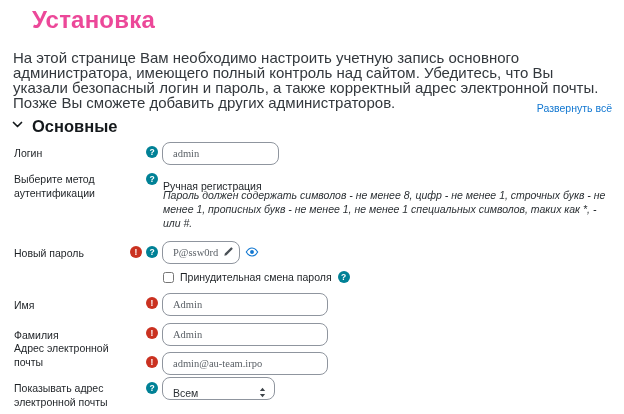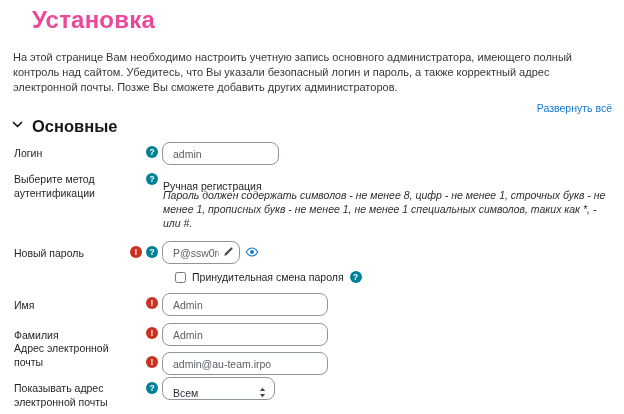--- a/index.html
+++ b/index.html
@@ -15,21 +15,21 @@
   .abs { position: absolute; }
 
   .page-title {
     left: 12px; top: 6px;
     font-size: 24px; font-weight: bold; color: #ec4899;
     letter-spacing: 0.2px;
     margin-left: 20px;
   }
   .intro {
     left: 13px; top: 50px; width: 599px;
-    font-size: 11px; line-height: 15px; color: #33383d;
+    font-size: 15px; line-height: 15px; color: #33383d;
   }
   .expand-all {
     right: 12px; top: 102px;
     font-size: 10.5px; color: #1177d1; text-decoration: none;
     cursor: pointer;
     padding-left: 8px;
   }
   .section-header {
     left: 12px; top: 117px;
     display: flex; align-items: flex-start; gap: 9px;
@@ -53,38 +53,38 @@
     display: inline-flex; align-items: center; justify-content: center;
     font-size: 8.5px; font-weight: bold; color: #fff;
     flex: 0 0 auto; cursor: pointer;
   }
   .help  { background: #008196; }
   .req   { background: #ca3120; cursor: default; }
 
   .tinput {
     height: 23px; border: 1px solid #8f959e; border-radius: 8px;
     padding: 0 10px; font-size: 10.5px; color: #5b6167;
-    font-family: Liberation Sans, sans-serif; background: #fff;
+    font-family: Liberation Serif, serif; background: #fff;
     outline: none;
   }
   .static-val { font-size: 10.5px; color: #1d2125; }
   .hint {
     left: 163px; top: 188px; width: 452px;
     font-size: 10.5px; line-height: 14px; color: #2b3034; font-style: italic;
   }
   .pw-wrap { left: 162px; top: 241px; width: 78px; height: 23px; }
   .pw-wrap input { width: 78px; padding-right: 20px; }
   .pw-pencil {
     position: absolute; right: 6px; top: 5px; width: 11px; height: 11px;
     display: inline-flex; pointer-events: none;
   }
   .eye { left: 245px; top: 245px; width: 14px; height: 14px; display: inline-flex; cursor: pointer; }
 
   .chk-row {
-    left: 175px; top: 271px;
+    left: 163px; top: 271px;
     display: flex; align-items: center; gap: 6px;
   }
   .chk-row input[type="checkbox"] {
     width: 11px; height: 11px; margin: 0;
     accent-color: #1177d1;
   }
   .chk-label { font-size: 10.5px; color: #1d2125; }
 
   .fake-select {
     left: 162px; top: 377px; width: 113px; height: 23px;

